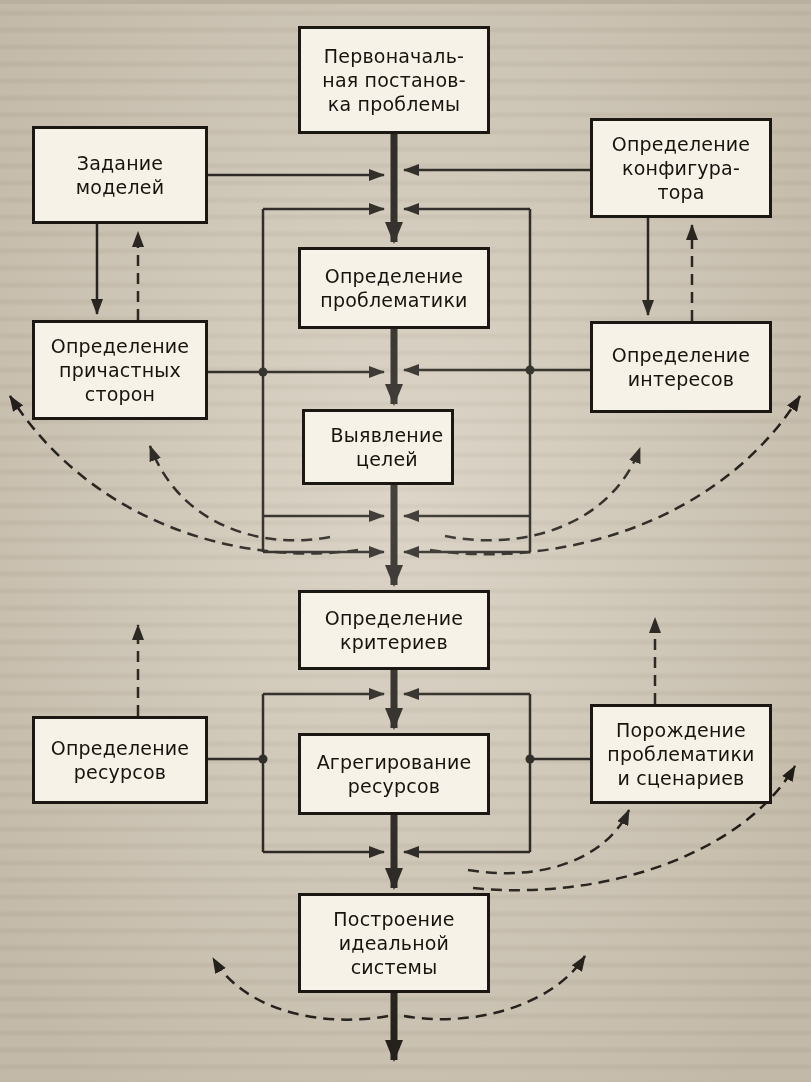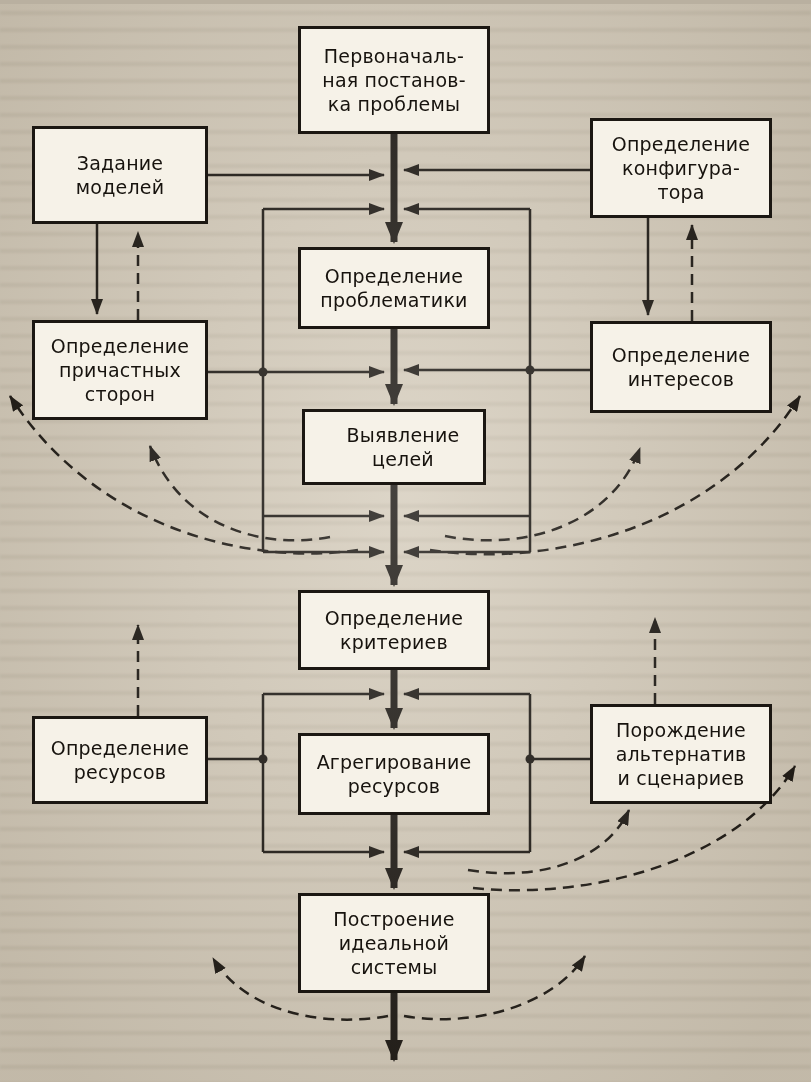--- a/index.html
+++ b/index.html
@@ -41,21 +41,21 @@
     white-space:pre-line;
     font-size:19px;
     line-height:1.28;
     color:#17130e;
     letter-spacing:.2px;
     padding:2px 4px;
   }
   
   .cb1{left:298px;top:22px;width:192px;height:108px;}
   .cb2{left:298px;top:243px;width:192px;height:82px;}
-  .cb3{left:302px;top:405px;width:184px;height:76px;padding-left:18px;}
+  .cb3{left:302px;top:405px;width:152px;height:76px;padding-left:18px;}
   .cb4{left:298px;top:586px;width:192px;height:80px;}
   .cb5{left:298px;top:729px;width:192px;height:82px;}
   .cb6{left:298px;top:889px;width:192px;height:100px;}
   
   .lb1{left:32px;top:122px;width:176px;height:98px;}
   .lb2{left:32px;top:316px;width:176px;height:100px;}
   .lb3{left:32px;top:712px;width:176px;height:88px;}
   
   .rb1{left:590px;top:114px;width:182px;height:100px;}
   .rb2{left:590px;top:317px;width:182px;height:92px;}
@@ -187,18 +187,18 @@
     <span class="lbl">Определение
 конфигура-
 тора</span>
   </div>
   <div class="box rb2">
     <span class="lbl">Определение
 интересов</span>
   </div>
   <div class="box rb3">
     <span class="lbl">Порождение
-альтернатив
+проблематики
 и сценариев</span>
   </div>
 
   <div class="vignette"></div>
 </div>
 
 </body></html>

